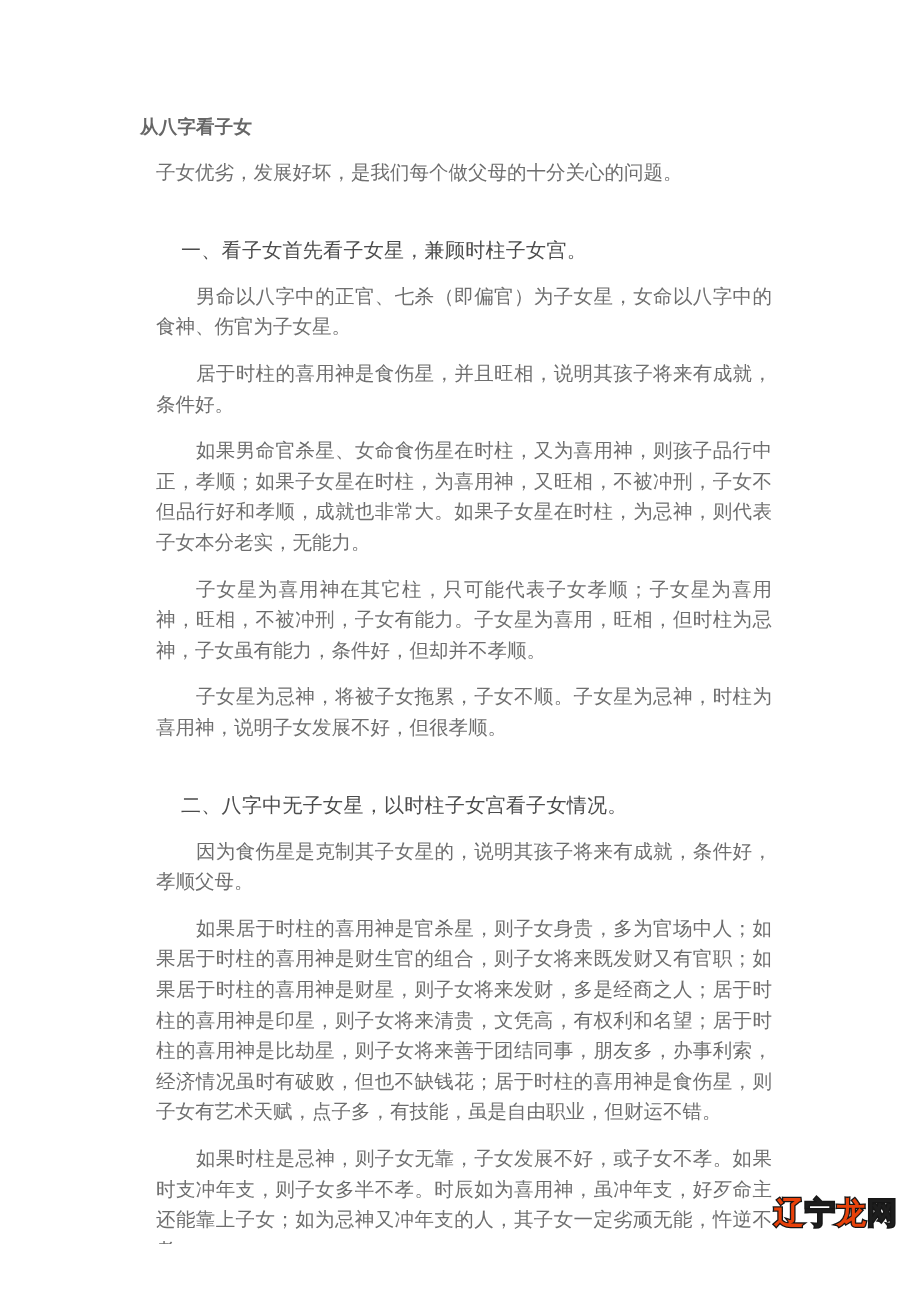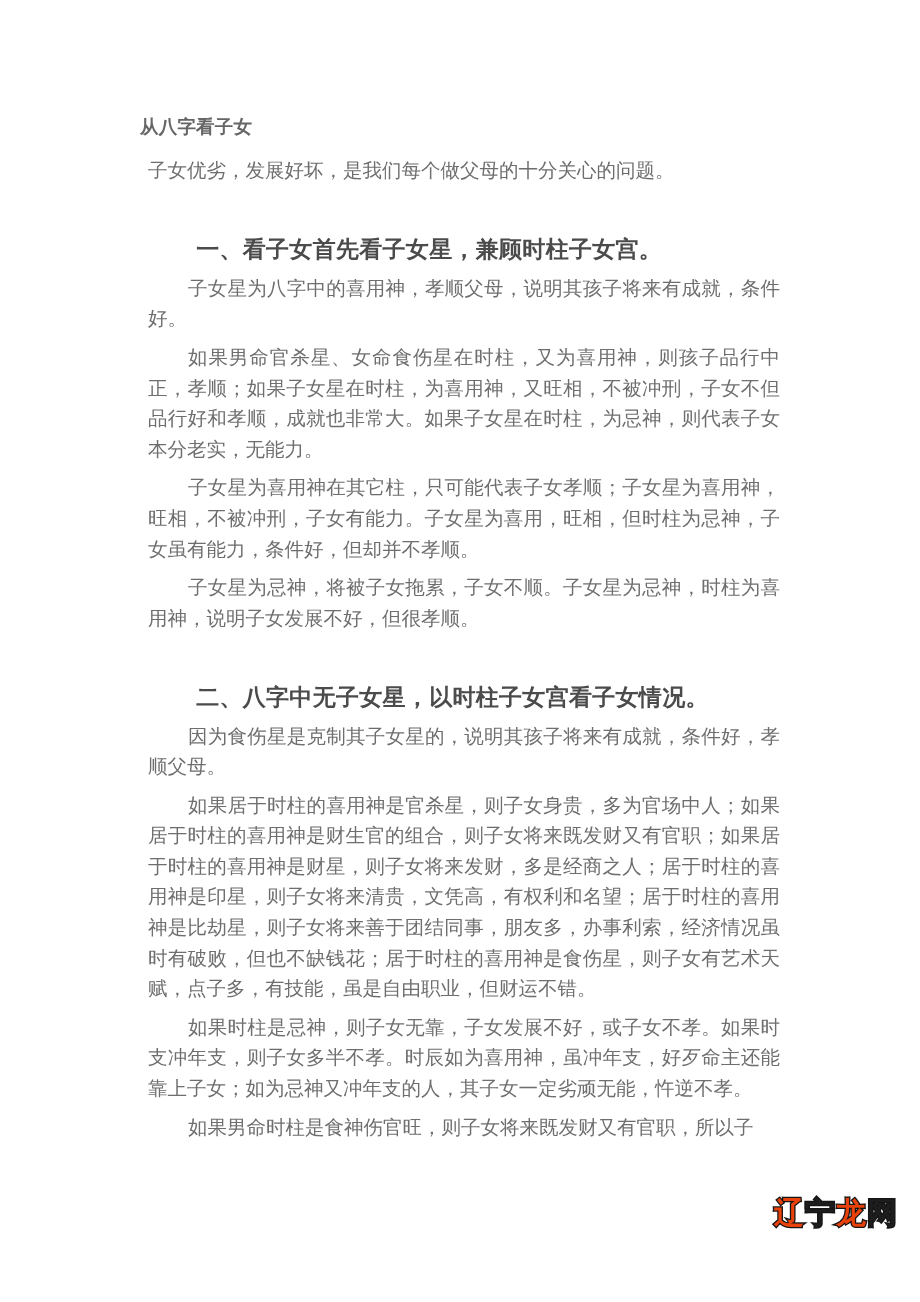--- a/index.html
+++ b/index.html
@@ -29,38 +29,38 @@
     font-weight: 700;
     color: #666666;
     line-height: 30px;
     margin: 0 0 14px 0;
     letter-spacing: 0.2px;
   }
   .para {
     font-size: 19.5px;
     line-height: 30.6px;
     color: #6e6e6e;
-    margin: 8px;
+    margin: 16px;
     text-align: justify;
     text-justify: inter-ideograph;
     letter-spacing: 0px;
     word-break: break-all;
   }
   .para.indent {
     text-indent: 2.05em;
   }
   .para.noindent {
     text-indent: 0;
   }
   .heading {
-    font-size: 23px;
+    font-size: 20px;
     line-height: 30.6px;
     color: #4b4b4b;
-    font-weight: 700;
-    margin: 9px;
+    font-weight: 400;
+    margin: 0;
     text-indent: 2.05em;
     letter-spacing: 0.3px;
   }
   .gap {
     height: 30.6px;
   }
   .watermark {
     position: absolute;
     right: 22px;
     bottom: 14px;
@@ -83,21 +83,22 @@
 <body>
 
 <div class="page">
 
   <div class="content">
     <h1 class="doc-title">从八字看子女</h1>
     <div id="blocks">
         <p class="para noindent">子女优劣，发展好坏，是我们每个做父母的十分关心的问题。</p>
         <div class="gap"></div>
         <p class="heading">一、看子女首先看子女星，兼顾时柱子女宫。</p>
-        <p class="para indent">子女星为八字中的喜用神，孝顺父母，说明其孩子将来有成就，条件好。</p>
+        <p class="para indent">男命以八字中的正官、七杀（即偏官）为子女星，女命以八字中的食神、伤官为子女星。</p>
+        <p class="para indent">居于时柱的喜用神是食伤星，并且旺相，说明其孩子将来有成就，条件好。</p>
         <p class="para indent">如果男命官杀星、女命食伤星在时柱，又为喜用神，则孩子品行中正，孝顺；如果子女星在时柱，为喜用神，又旺相，不被冲刑，子女不但品行好和孝顺，成就也非常大。如果子女星在时柱，为忌神，则代表子女本分老实，无能力。</p>
         <p class="para indent">子女星为喜用神在其它柱，只可能代表子女孝顺；子女星为喜用神，旺相，不被冲刑，子女有能力。子女星为喜用，旺相，但时柱为忌神，子女虽有能力，条件好，但却并不孝顺。</p>
         <p class="para indent">子女星为忌神，将被子女拖累，子女不顺。子女星为忌神，时柱为喜用神，说明子女发展不好，但很孝顺。</p>
         <div class="gap"></div>
         <p class="heading">二、八字中无子女星，以时柱子女宫看子女情况。</p>
         <p class="para indent">因为食伤星是克制其子女星的，说明其孩子将来有成就，条件好，孝顺父母。</p>
         <p class="para indent">如果居于时柱的喜用神是官杀星，则子女身贵，多为官场中人；如果居于时柱的喜用神是财生官的组合，则子女将来既发财又有官职；如果居于时柱的喜用神是财星，则子女将来发财，多是经商之人；居于时柱的喜用神是印星，则子女将来清贵，文凭高，有权利和名望；居于时柱的喜用神是比劫星，则子女将来善于团结同事，朋友多，办事利索，经济情况虽时有破败，但也不缺钱花；居于时柱的喜用神是食伤星，则子女有艺术天赋，点子多，有技能，虽是自由职业，但财运不错。</p>
         <p class="para indent">如果时柱是忌神，则子女无靠，子女发展不好，或子女不孝。如果时支冲年支，则子女多半不孝。时辰如为喜用神，虽冲年支，好歹命主还能靠上子女；如为忌神又冲年支的人，其子女一定劣顽无能，忤逆不孝。</p>
         <p class="para indent">如果男命时柱是食神伤官旺，则子女将来既发财又有官职，所以子</p>
       </div>

